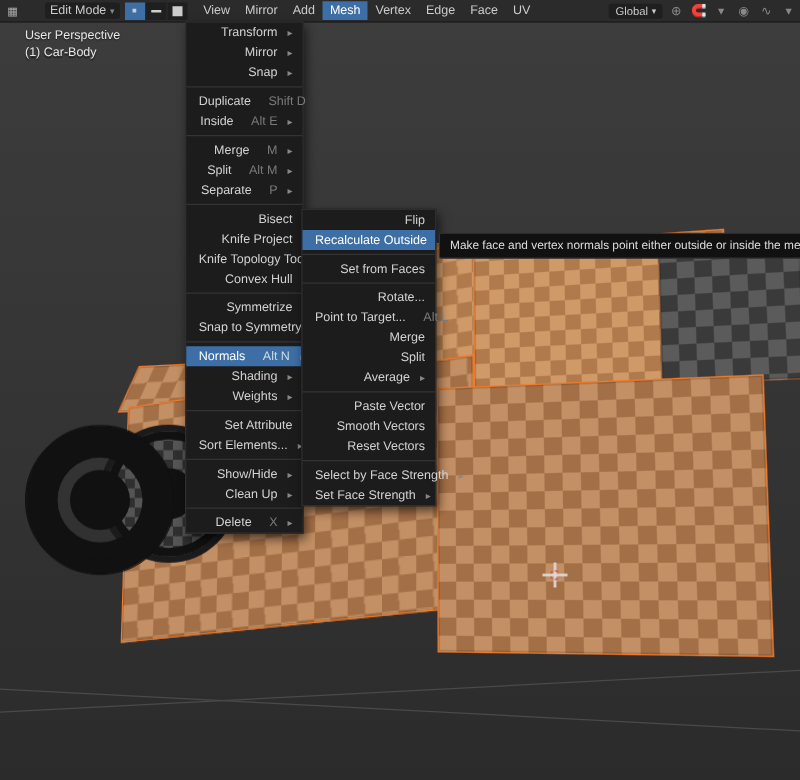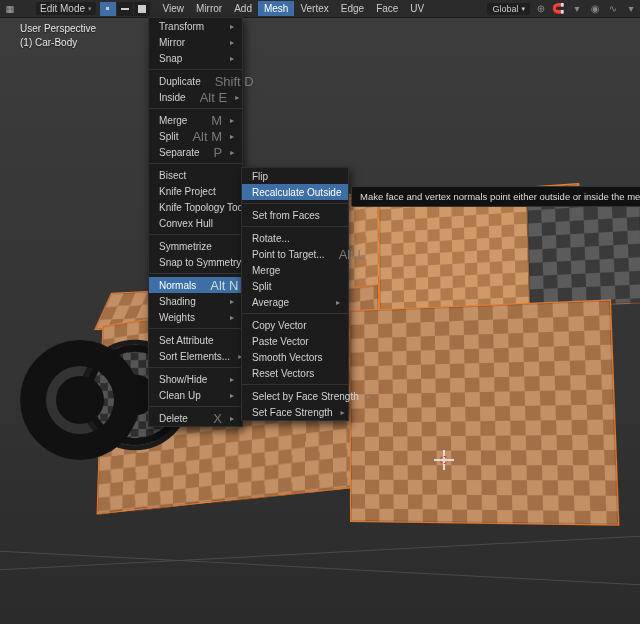--- a/index.html
+++ b/index.html
@@ -46,24 +46,24 @@
 .selmode .btn.active { background:#3d6ea5; }
 .hm { padding:2px 6px; cursor:default; }
 .hm.open { background:#3d6ea5; color:#fff; }
 .spacer { flex:1; }
 .hdd { display:flex; align-items:center; background:#1f1f1f; padding:1px 5px; margin:0 2px; border-radius:2px; font-size:9px; }
 .hic { width:16px; height:14px; display:flex; align-items:center; justify-content:center; color:#888; margin:0 1px; }
 
 .overlay { position:absolute; left:20px; top:22px; font-size:10px; color:#e8e8e8; line-height:1.4; z-index:4; text-shadow:0 1px 1px #0009; }
 
 .menu { position:absolute; background:#1c1c1c; border:1px solid #2e2e2e; box-shadow:2px 4px 8px rgba(0,0,0,.6); font-size:10px; color:#d2d2d2; z-index:10; }
-.menu .mi { display:flex; align-items:center; padding:2px 8px 2px 10px; height:16px; position:relative; cursor:default; white-space:nowrap; }
+.menu .mi { display:flex; align-items:center; padding:2px 8px 2px 10px; height:16px; position:relative; cursor:default; white-space:nowrap;text-align:right; }
 .menu .mi.hl { background:#3d6ea5; color:#fff; }
 .menu .mi .lbl { flex:1; }
-.menu .mi .sc { color:#7a7a7a; font-size:13px; margin-left:14px; }
+.menu .mi .sc { color:#7a7a7a; font-size:10px; margin-left:14px; }
 .menu .mi.hl .sc { color:#cdd; }
 .menu .mi.sub:after { content:"▸"; color:#888; font-size:8px; margin-left:8px; }
 .menu .sep { height:1px; background:#333; margin:3px 0; }
 .menu.m1 { left:148px; top:17px; width:95px; }
 .menu.m2 { left:241px; top:167px; width:108px; }
 
 .tooltip { position:absolute; left:351px; top:186px; background:#111; color:#ddd; font-size:9.5px; padding:4px 8px; border:1px solid #333; border-radius:2px; z-index:11; white-space:nowrap; }
 
 .dot { width:3px; height:3px; background:#ccc; display:inline-block; }
 .face { width:8px; height:8px; background:#ccc; display:inline-block; }
@@ -244,23 +244,20 @@
       <span class="lbl">Merge</span>
     </div>
     <div class="mi">
       <span class="lbl">Split</span>
     </div>
     <div class="mi sub">
       <span class="lbl">Average</span>
     </div>
     <div class="sep"></div>
     <div class="mi">
-      <span class="lbl">Copy Vector</span>
-    </div>
-    <div class="mi">
       <span class="lbl">Paste Vector</span>
     </div>
     <div class="mi">
       <span class="lbl">Smooth Vectors</span>
     </div>
     <div class="mi">
       <span class="lbl">Reset Vectors</span>
     </div>
     <div class="sep"></div>
     <div class="mi sub">

